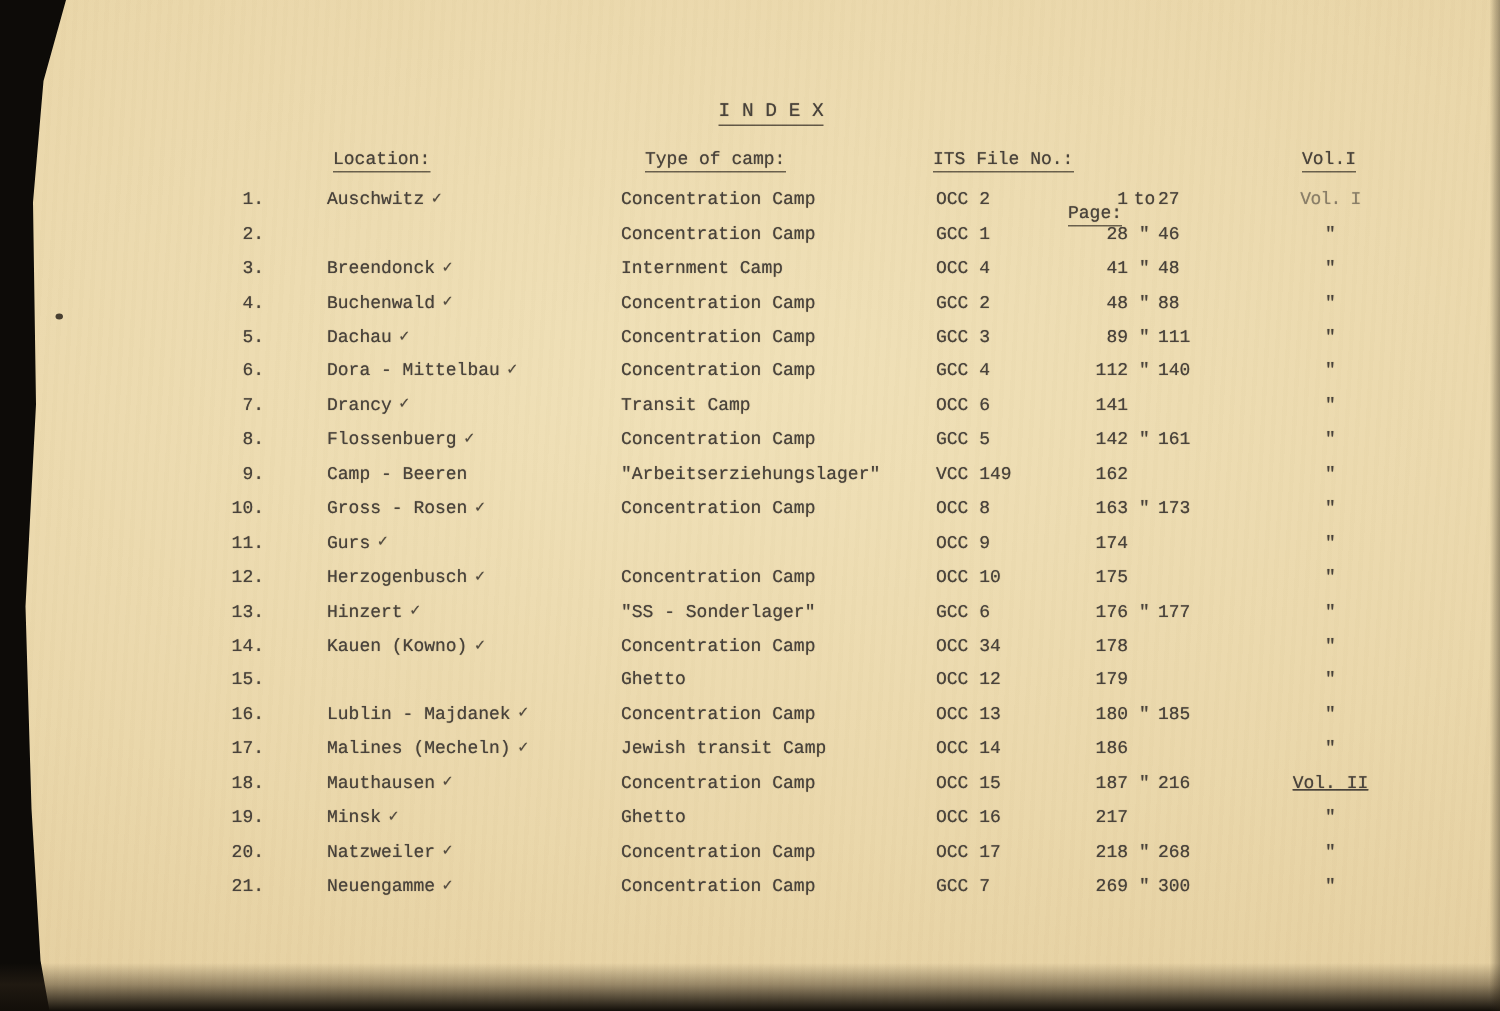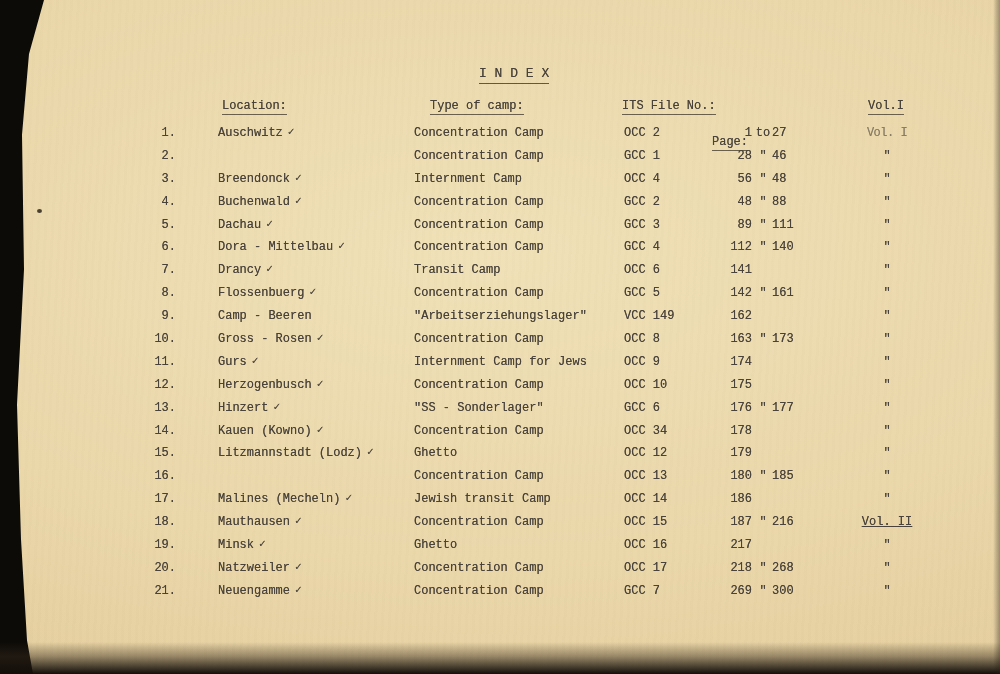--- a/index.html
+++ b/index.html
@@ -86,21 +86,21 @@
     <span class="c sep ink">"</span>
     <span class="c p2 ink">46</span>
     <span class="c vol ink">"</span>
   </div>
 
   <div class="row">
     <span class="c num ink">3.</span>
     <span class="c loc ink"><span>Breendonck</span><span class="chk">✓</span></span>
     <span class="c type ink">Internment Camp</span>
     <span class="c file ink">OCC 4</span>
-    <span class="c p1 ink">56</span>
+    <span class="c p1 ink">41</span>
     <span class="c sep ink">"</span>
     <span class="c p2 ink">48</span>
     <span class="c vol ink">"</span>
   </div>
 
   <div class="row">
     <span class="c num ink">4.</span>
     <span class="c loc ink"><span>Buchenwald</span><span class="chk">✓</span></span>
     <span class="c type ink">Concentration Camp</span>
     <span class="c file ink">GCC 2</span>
@@ -172,21 +172,20 @@
     <span class="c file ink">OCC 8</span>
     <span class="c p1 ink">163</span>
     <span class="c sep ink">"</span>
     <span class="c p2 ink">173</span>
     <span class="c vol ink">"</span>
   </div>
 
   <div class="row">
     <span class="c num ink">11.</span>
     <span class="c loc ink"><span>Gurs</span><span class="chk">✓</span></span>
-    <span class="c type ink">Internment Camp for Jews</span>
     <span class="c file ink">OCC 9</span>
     <span class="c p1 ink">174</span>
     <span class="c sep ink"></span>
     <span class="c p2 ink"></span>
     <span class="c vol ink">"</span>
   </div>
 
   <div class="row">
     <span class="c num ink">12.</span>
     <span class="c loc ink"><span>Herzogenbusch</span><span class="chk">✓</span></span>
@@ -215,31 +214,31 @@
     <span class="c type ink">Concentration Camp</span>
     <span class="c file ink">OCC 34</span>
     <span class="c p1 ink">178</span>
     <span class="c sep ink"></span>
     <span class="c p2 ink"></span>
     <span class="c vol ink">"</span>
   </div>
 
   <div class="row">
     <span class="c num ink">15.</span>
-    <span class="c loc ink"><span>Litzmannstadt (Lodz)</span><span class="chk">✓</span></span>
     <span class="c type ink">Ghetto</span>
     <span class="c file ink">OCC 12</span>
     <span class="c p1 ink">179</span>
     <span class="c sep ink"></span>
     <span class="c p2 ink"></span>
     <span class="c vol ink">"</span>
   </div>
 
   <div class="row">
     <span class="c num ink">16.</span>
+    <span class="c loc ink"><span>Lublin - Majdanek</span><span class="chk">✓</span></span>
     <span class="c type ink">Concentration Camp</span>
     <span class="c file ink">OCC 13</span>
     <span class="c p1 ink">180</span>
     <span class="c sep ink">"</span>
     <span class="c p2 ink">185</span>
     <span class="c vol ink">"</span>
   </div>
 
   <div class="row">
     <span class="c num ink">17.</span>

